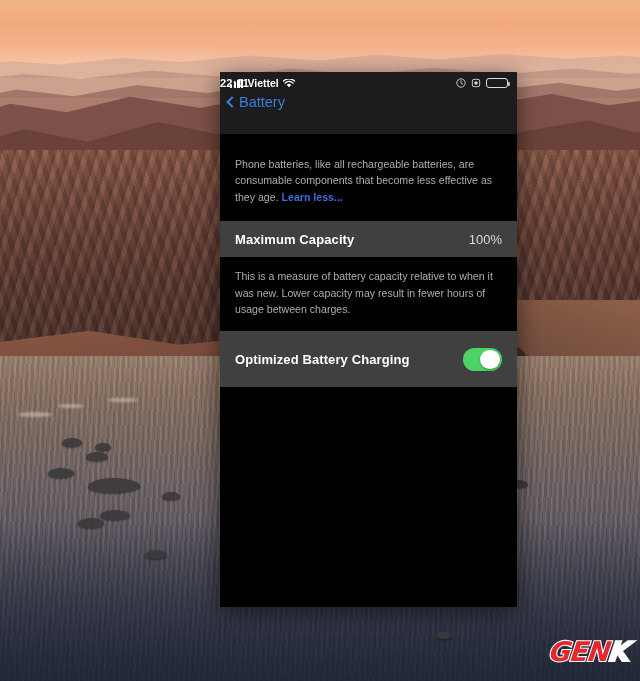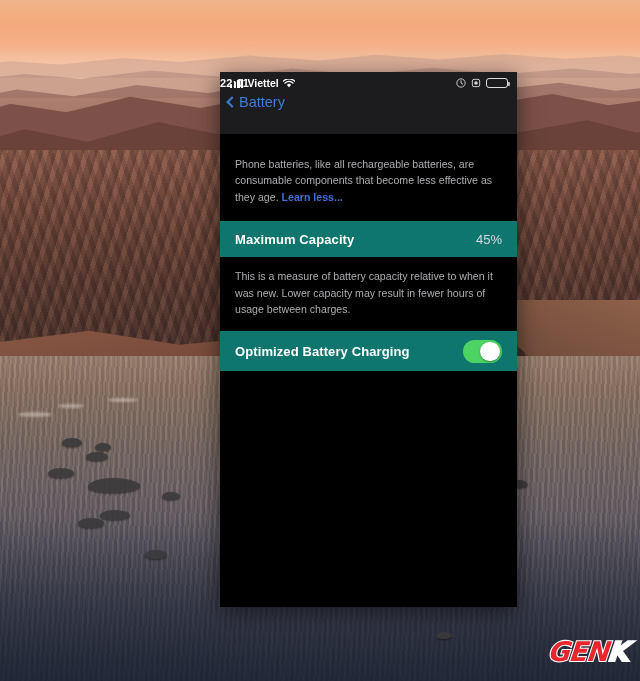--- a/index.html
+++ b/index.html
@@ -138,26 +138,26 @@
 
   
   .content { background:#000; height:473px; }
   .intro {
     padding:22px 15px 16px 15px; color:#adadb2;
     font-size:10.6px; line-height:1.55;
   }
   .link { color:#3f6fd8; font-weight:bold; }
 
   .row {
-    background:#0f766e; height:36px; display:flex; align-items:center;
+    background:#404040; height:36px; display:flex; align-items:center;
     justify-content:space-between; padding:0 15px;
   }
   .row-title { color:#fff; font-size:13px; font-weight:bold; letter-spacing:.1px; }
   .row-value { color:#d8d8dd; font-size:13px; }
-  .row-tall { height:40px; }
+  .row-tall { height:56px; }
 
   .desc { background:#000; padding:11px 15px 14px 15px;
           color:#adadb2; font-size:10.6px; line-height:1.55; }
 
   .toggle {
     width:39px; height:23px; border-radius:12px; position:relative;
     cursor:pointer; flex:none;
   }
   .toggle .knob {
     position:absolute; top:1.6px; left:17.4px; width:19.8px; height:19.8px;
@@ -263,21 +263,21 @@
   </div>
 
   <div class="content">
 
     <div class="intro">
       <span>Phone batteries, like all rechargeable batteries, are consumable components that become less effective as they age. </span><span class="link" style="color: rgb(63, 111, 216);">Learn less...</span>
     </div>
 
     <div class="row">
       <span class="row-title">Maximum Capacity</span>
-      <span class="row-value">45%</span>
+      <span class="row-value">100%</span>
     </div>
     <div class="desc">This is a measure of battery capacity relative to when it was new. Lower capacity may result in fewer hours of usage between charges.</div>
 
 
     <div class="row row-tall">
       <span class="row-title">Optimized Battery Charging</span>
       <span class="toggle" style="background: rgb(76, 211, 100);">
         <span class="knob"></span>
       </span>
     </div>

